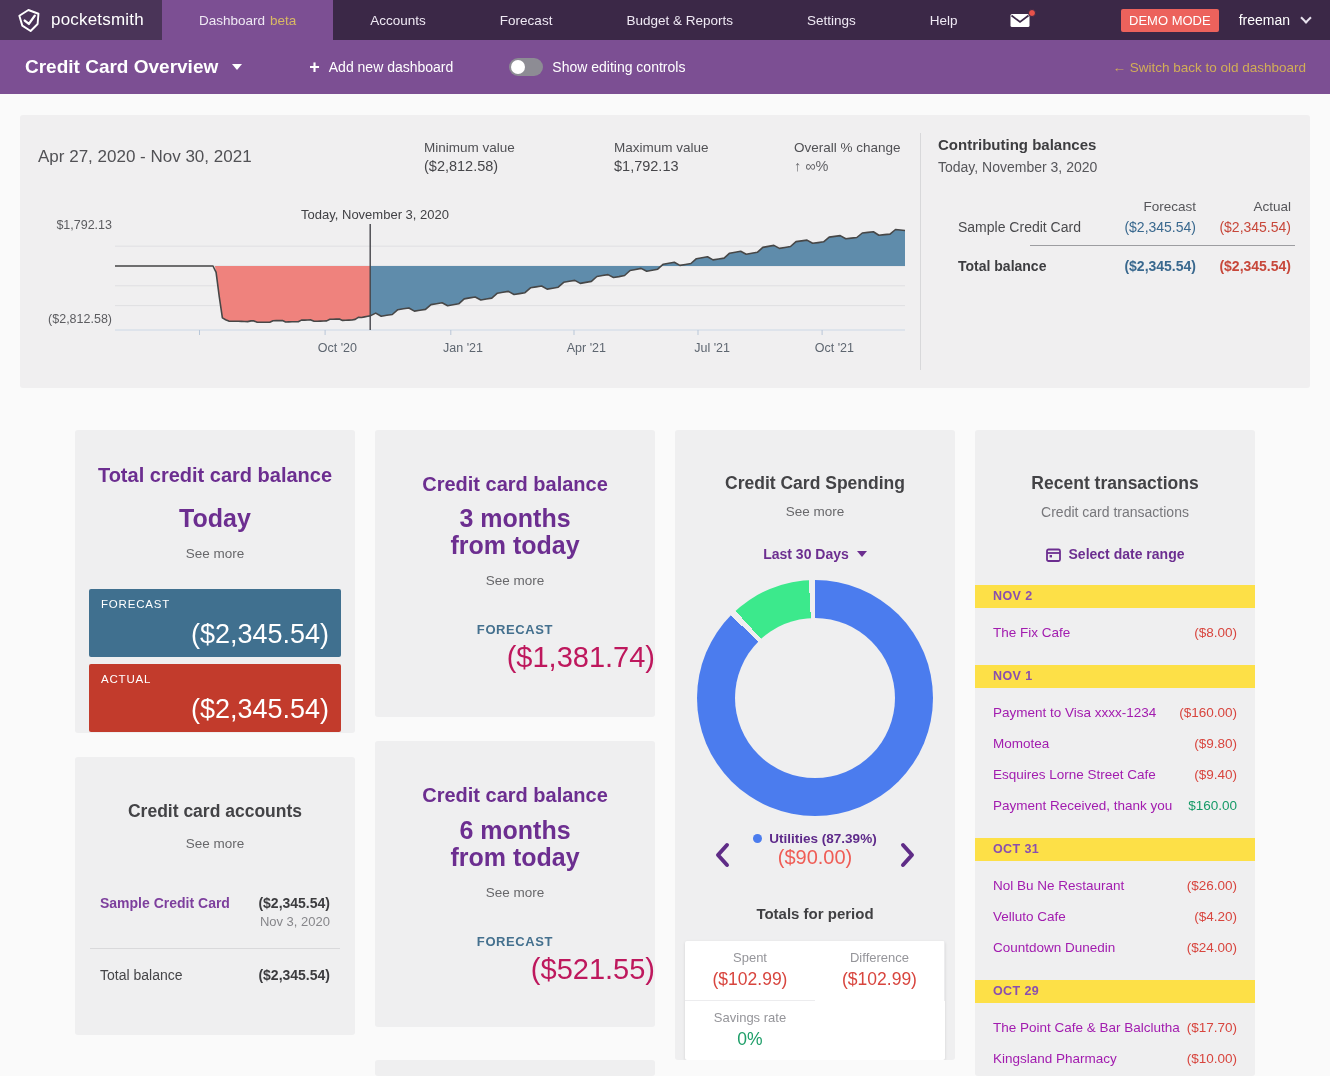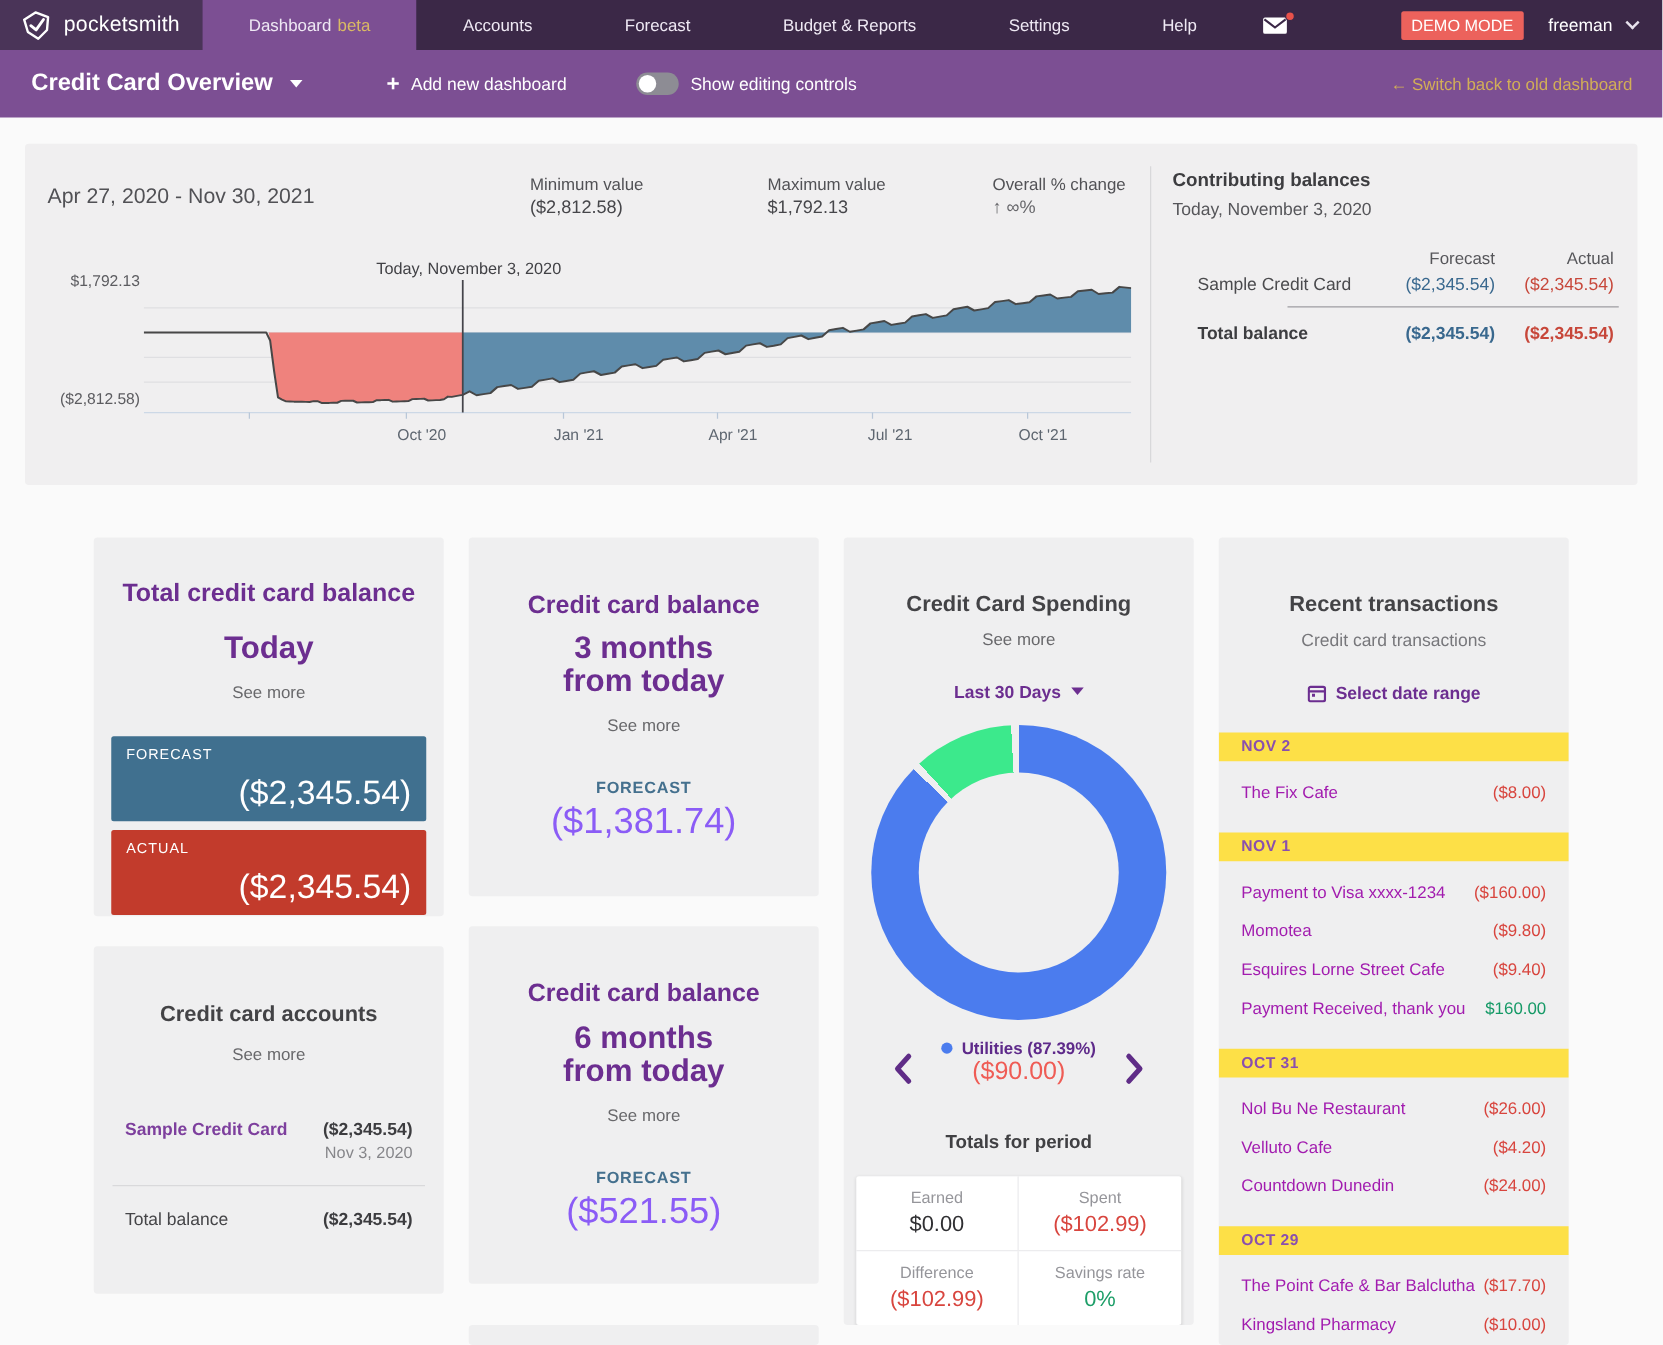--- a/index.html
+++ b/index.html
@@ -58,21 +58,21 @@
   .today-lbl { position:absolute; left:275px; top:92px; width:160px; text-align:center; font-size:13px; color:#414145; }
   .xt { position:absolute; top:226px; width:62px; text-align:right; font-size:12.5px; color:#5e6670; }
   #balance-chart { position:absolute; left:95px; top:107px; }
   
   .card { position:absolute; width:280px; background:#efeff0; border-radius:3px; overflow:hidden; text-align:center; }
   .c-title-p { font-size:20px; font-weight:bold; color:#6c2e90; }
   .c-title-d { font-size:17.5px; font-weight:bold; color:#434346; }
   .c-period { font-size:25px; line-height:27px; font-weight:bold; color:#6c2e90; }
   .see-more { font-size:13.5px; color:#68686b; cursor:pointer; }
   .fc-label { font-size:13px; font-weight:bold; letter-spacing:.6px; color:#44708e; }
-  .fc-amount { font-size:29px; line-height:32px; color:#8b5cf6; }
+  .fc-amount { font-size:29px; line-height:32px; color:#be185d;text-align:right; }
   .box { margin:0 14px; height:68px; border-radius:2px; position:relative; text-align:left; }
   .box .b-lbl { position:absolute; left:12px; top:9px; font-size:11.5px; letter-spacing:.8px; color:#fff; }
   .box .b-amt { position:absolute; right:12px; bottom:7px; font-size:27px; color:#fff; }
   .box-blue { background:#40708f; }
   .box-red { background:#c23b2c; }
   .acct-row { display:flex; justify-content:space-between; padding:0 25px; font-size:14px; align-items:baseline; }
   .acct-name { color:#7d3f9d; font-weight:bold; cursor:pointer; }
   .acct-val { color:#3c3c3f; font-weight:bold; }
   .acct-date { text-align:right; padding:0 25px; font-size:13px; color:#86868a; margin-top:3px; }
   .acct-div { margin:19px 15px 0; height:1px; background:#d9d9db; }
@@ -305,24 +305,20 @@
         <polyline points="13,3 4,13 13,23" stroke="#5f2c87" stroke-width="4" fill="none" stroke-linecap="round" stroke-linejoin="round"></polyline>
       </svg>
   </span>
   <span class="chev-btn" style="left:225px; top:412px;">
     <svg width="16" height="26" viewBox="0 0 16 26">
         <polyline points="3,3 12,13 3,23" stroke="#5f2c87" stroke-width="4" fill="none" stroke-linecap="round" stroke-linejoin="round"></polyline>
       </svg>
   </span>
   <div class="totals-title">Totals for period</div>
   <div class="totals-box">
-    <div class="cell cell-r cell-b">
-      <div class="cl">Earned</div>
-      <div class="cv v-dark">$0.00</div>
-    </div>
     <div class="cell cell-b">
       <div class="cl">Spent</div>
       <div class="cv v-red">($102.99)</div>
     </div>
     <div class="cell cell-r">
       <div class="cl">Difference</div>
       <div class="cv v-red">($102.99)</div>
     </div>
     <div class="cell">
       <div class="cl">Savings rate</div>

